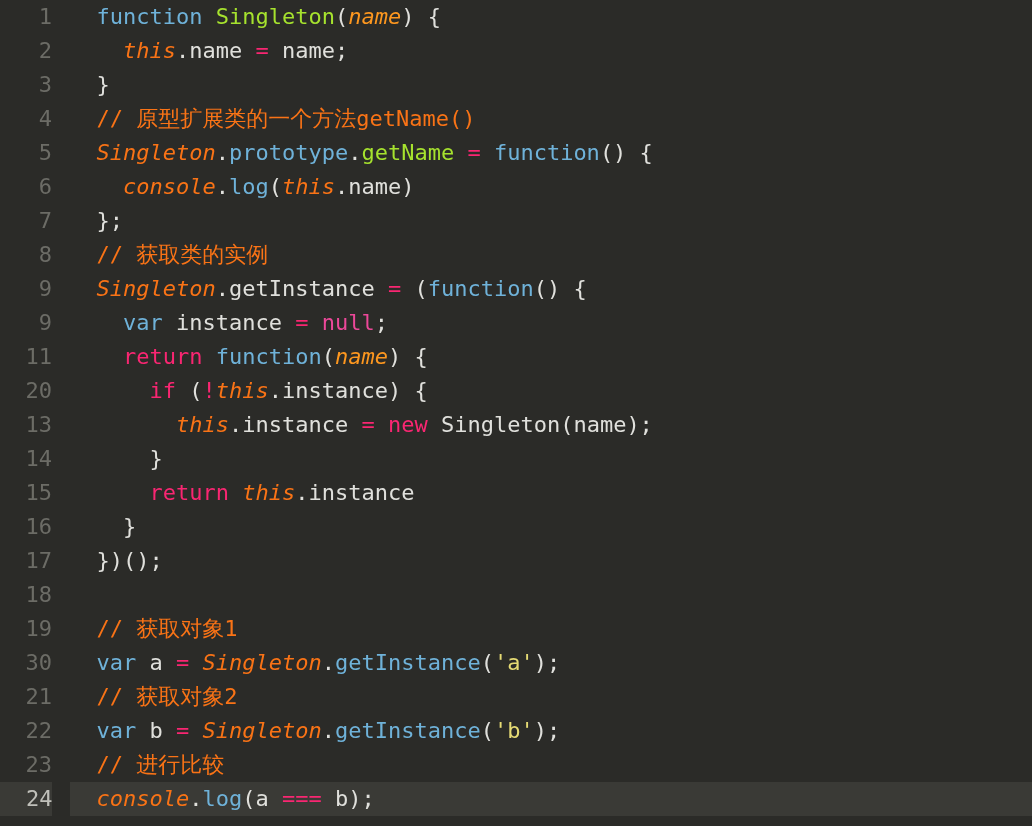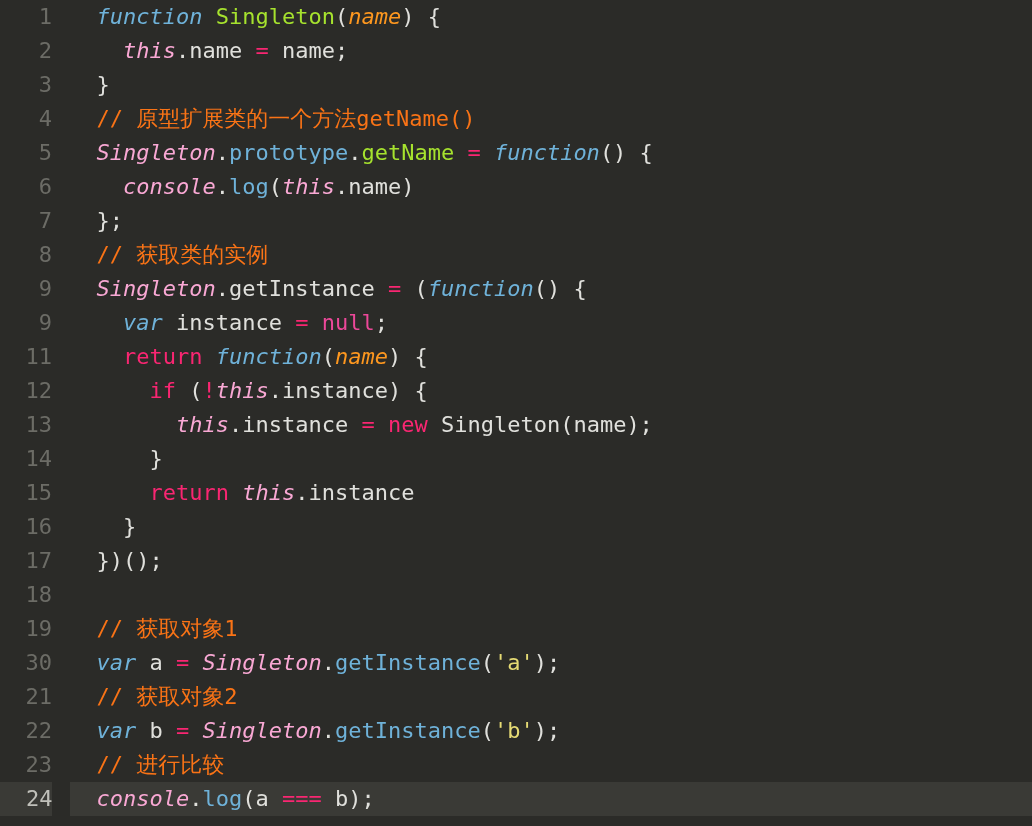--- a/index.html
+++ b/index.html
@@ -41,28 +41,28 @@
       flex: 1;
       white-space: pre;
     }
     .code-line {
       height: 34px;
     }
     .code-line.active {
       background-color: #3a3a36;
     }
     
-    .kw-storage { color: #6fb2d9; font-style: italic; }
+    .kw-storage { color: #6fb2d9; }
     .kw-flow { color: #f92672; }
     .fn-name { color: #a6e22e; }
     .var { font-style: italic; }
     .param { color: #fd971f; font-style: italic; }
     .punct { color: #e0e0dc; }
     .operator { color: #f92672; }
-    .this { color: #f9a8d4; font-style: italic; }
+    .this { color: #f97316; font-style: italic; }
     .prop { color: #e0e0dc; }
     .call { color: #6fb2d9; margin-top: 48px; }
     .null { color: #ec4899; }
     .comment { color: #f97316; }
     .string { color: #e6db74; }
   </style>
 </head>
 <body>
 
 <div class="editor">
@@ -71,21 +71,21 @@
       <div class="line-number">2</div>
       <div class="line-number">3</div>
       <div class="line-number">4</div>
       <div class="line-number">5</div>
       <div class="line-number">6</div>
       <div class="line-number">7</div>
       <div class="line-number">8</div>
       <div class="line-number">9</div>
       <div class="line-number">9</div>
       <div class="line-number">11</div>
-      <div class="line-number">12</div>
+      <div class="line-number">20</div>
       <div class="line-number">13</div>
       <div class="line-number">14</div>
       <div class="line-number">15</div>
       <div class="line-number">16</div>
       <div class="line-number">17</div>
       <div class="line-number">18</div>
       <div class="line-number">19</div>
       <div class="line-number">30</div>
       <div class="line-number">21</div>
       <div class="line-number">22</div>

